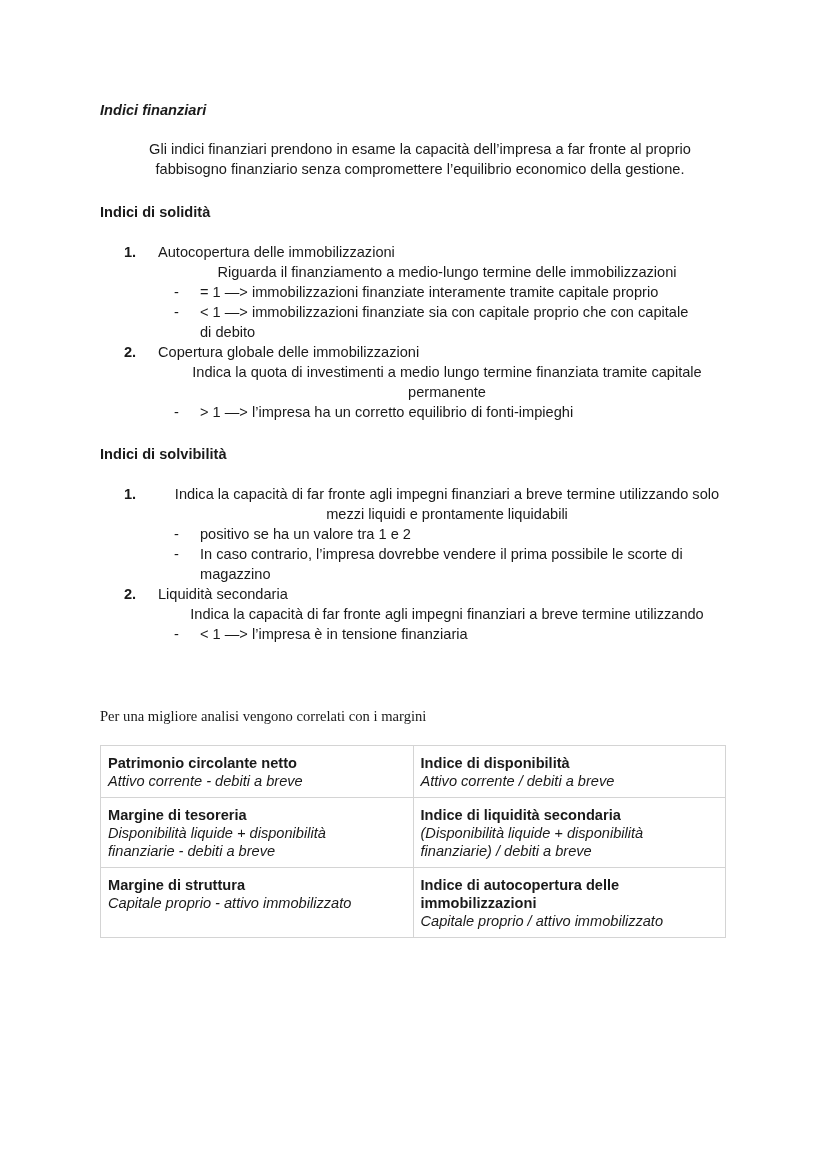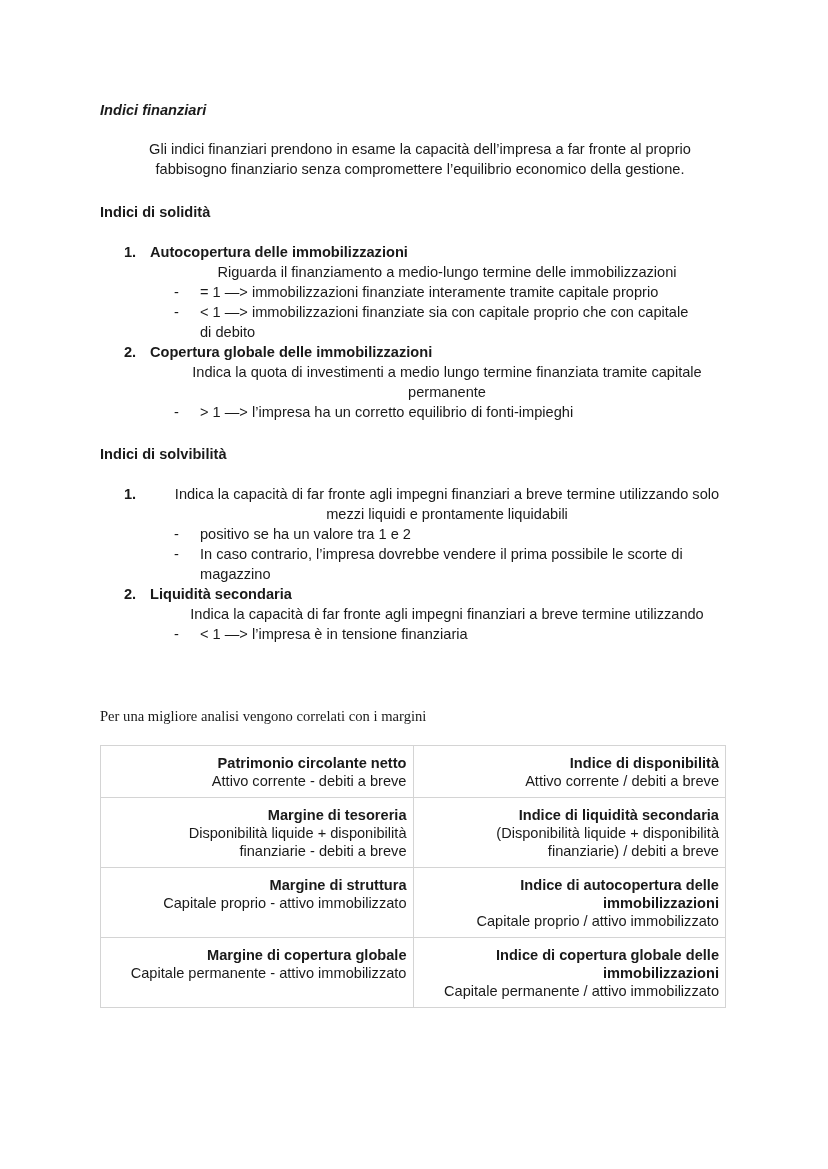--- a/index.html
+++ b/index.html
@@ -50,21 +50,21 @@
       left: 24px;
       width: 620px;
     }
     .item { position: relative; padding-left: 26px; }
     .item-num {
       position: absolute;
       left: 0;
       top: 0;
       font-weight: bold;
     }
-    .item-title { font-weight: bold; white-space: nowrap; }
+    .item-title { font-weight: normal; white-space: nowrap; margin-left: 8px; }
     .item-desc { white-space: nowrap; text-align: center; }
     .bullets { margin: 0; padding: 0; }
     .bullet {
       position: relative;
       padding-left: 50px;
     }
     .bullet-dash {
       position: absolute;
       left: 24px;
       top: 0;
@@ -84,24 +84,23 @@
       width: 626px;
       border-collapse: collapse;
       border: 1.5px solid #d4d4d4;
     }
     table.margins td {
       border: 1.5px solid #d4d4d4;
       vertical-align: top;
       padding: 8px 6px 7px 7px;
       width: 50%;
       line-height: 18px;
-      text-align: right;
     }
     .cell-title { font-weight: bold; white-space: pre-line; }
-    .cell-formula { white-space: pre-line; }
+    .cell-formula { white-space: pre-line; font-style: italic; }
   </style>
 </head>
 <body>
 
 <div class="page">
 
   <div class="title">Indici finanziari</div>
 
   <div class="intro">
     <div>Gli indici finanziari prendono in esame la capacità dell’impresa a far fronte al proprio</div>
@@ -203,27 +202,16 @@
       <td>
         <div class="cell-title">Margine di struttura</div>
         <div class="cell-formula">Capitale proprio - attivo immobilizzato</div>
       </td>
       <td>
         <div class="cell-title">Indice di autocopertura delle
 immobilizzazioni</div>
         <div class="cell-formula">Capitale proprio / attivo immobilizzato</div>
       </td>
     </tr>
-    <tr>
-      <td>
-        <div class="cell-title">Margine di copertura globale</div>
-        <div class="cell-formula">Capitale permanente - attivo immobilizzato</div>
-      </td>
-      <td>
-        <div class="cell-title">Indice di copertura globale delle
-immobilizzazioni</div>
-        <div class="cell-formula">Capitale permanente / attivo immobilizzato</div>
-      </td>
-    </tr>
   </tbody>
     </table>
 
 </div>
 
 </body></html>

